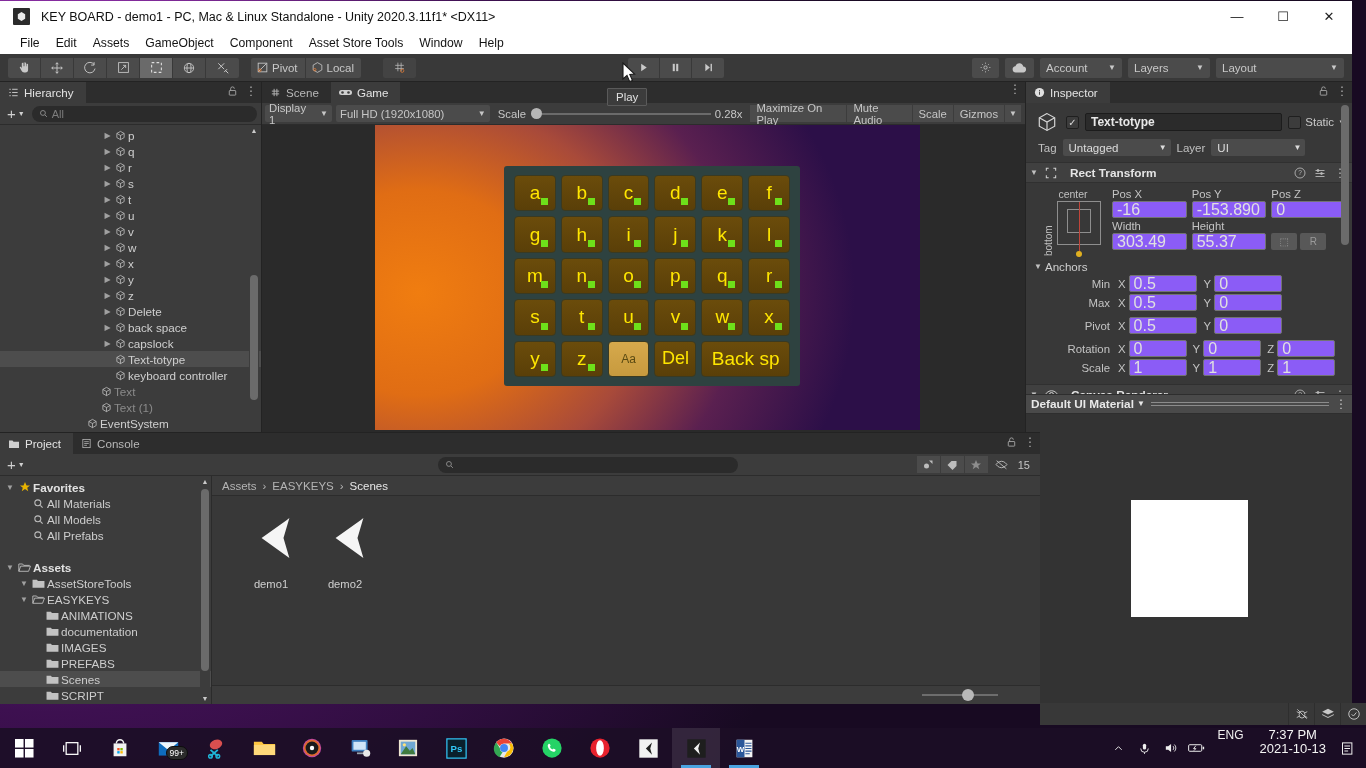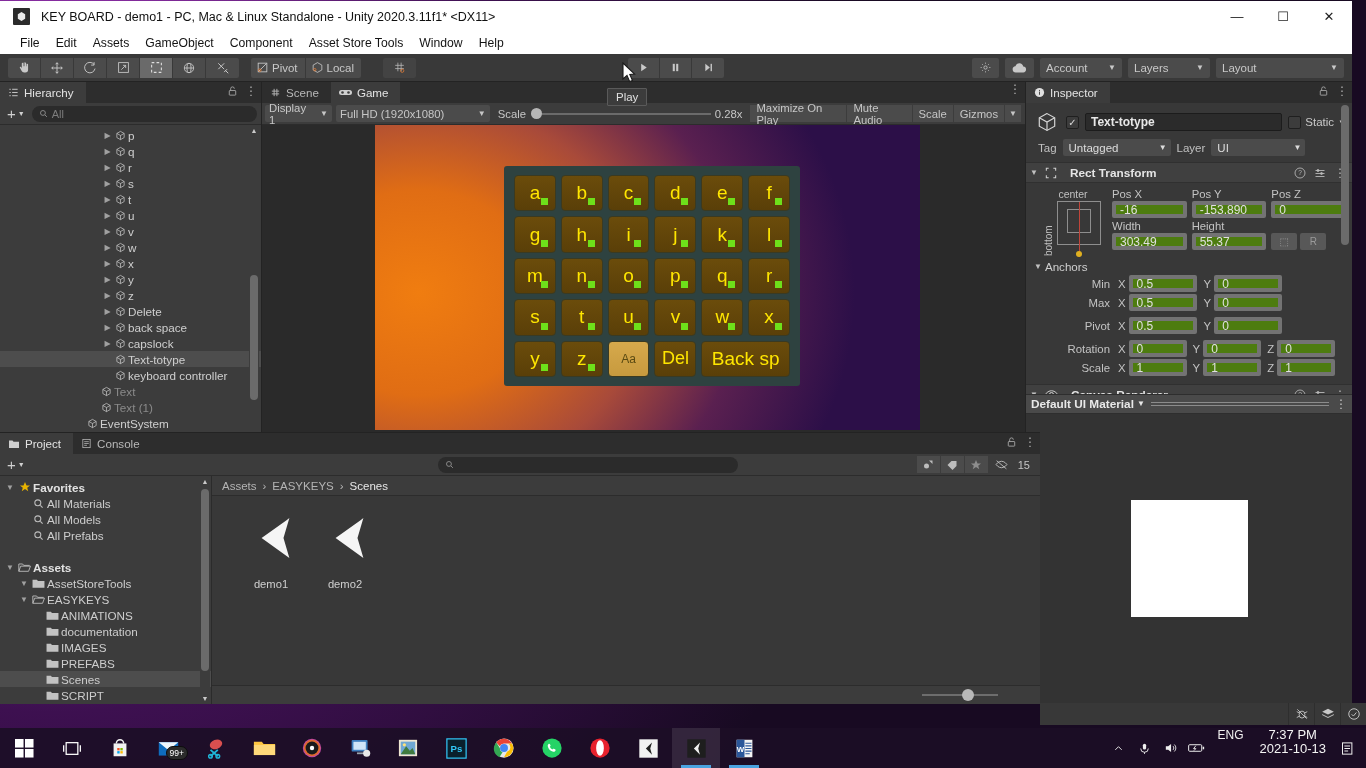--- a/index.html
+++ b/index.html
@@ -237,22 +237,22 @@
   .ap-square{ position:relative; width:44px; height:44px; border:1px solid #8e8e8e; margin-left:3px;}
   .ap-inner{ position:absolute; left:9px; top:7px; width:24px; height:24px; border:1px solid #8e8e8e;}
   .ap-line{ position:absolute; left:21px; top:0; width:1px; height:55px; background:#c0453a;}
   .ap-dot{ position:absolute; left:18px; top:49px; width:6px;height:6px;background:#e0b020;border-radius:50%;}
 
   .fieldgrid{ flex:1; }
   .f-row{ display:flex; gap:5px; margin-bottom:2px; }
   .f-col{ flex:1; }
   .f-label{ color:#c3c3c3; font-size:11.3px; margin-bottom:1px; }
   .f-input{
-    height:17px; background:#4d7c0f; border:4px solid #737373; border-radius:2px;
-    display:flex; align-items:center; padding:0 4px; color:#e0e0e0; font-size:12px;
+    height:17px; background:#8b5cf6; border:1px solid #737373; border-radius:2px;
+    display:flex; align-items:center; padding:0 4px; color:#e0e0e0; font-size:16px;
   }
   .sqbtn{ width:26px;height:17px;background:#585858;border-radius:2px;
     display:flex;align-items:center;justify-content:center;color:#9a9a9a;font-size:10px;}
 
   .sec-row{ display:flex; align-items:center; margin:4px 0 2px 0; gap:3px; }
   .sec-row .st{ color:#cfcfcf; font-size:11.6px; }
   .xy-row{ display:flex; align-items:center; margin-bottom:2px; }
   .xy-row .lbl{ width:84px; text-align:right; padding-right:8px; color:#c3c3c3; font-size:11.4px; }
   .xy-row .axis{ color:#c3c3c3; font-size:11.4px; margin-right:3px; }
   .xy-row .f-input{ width:68px; }

